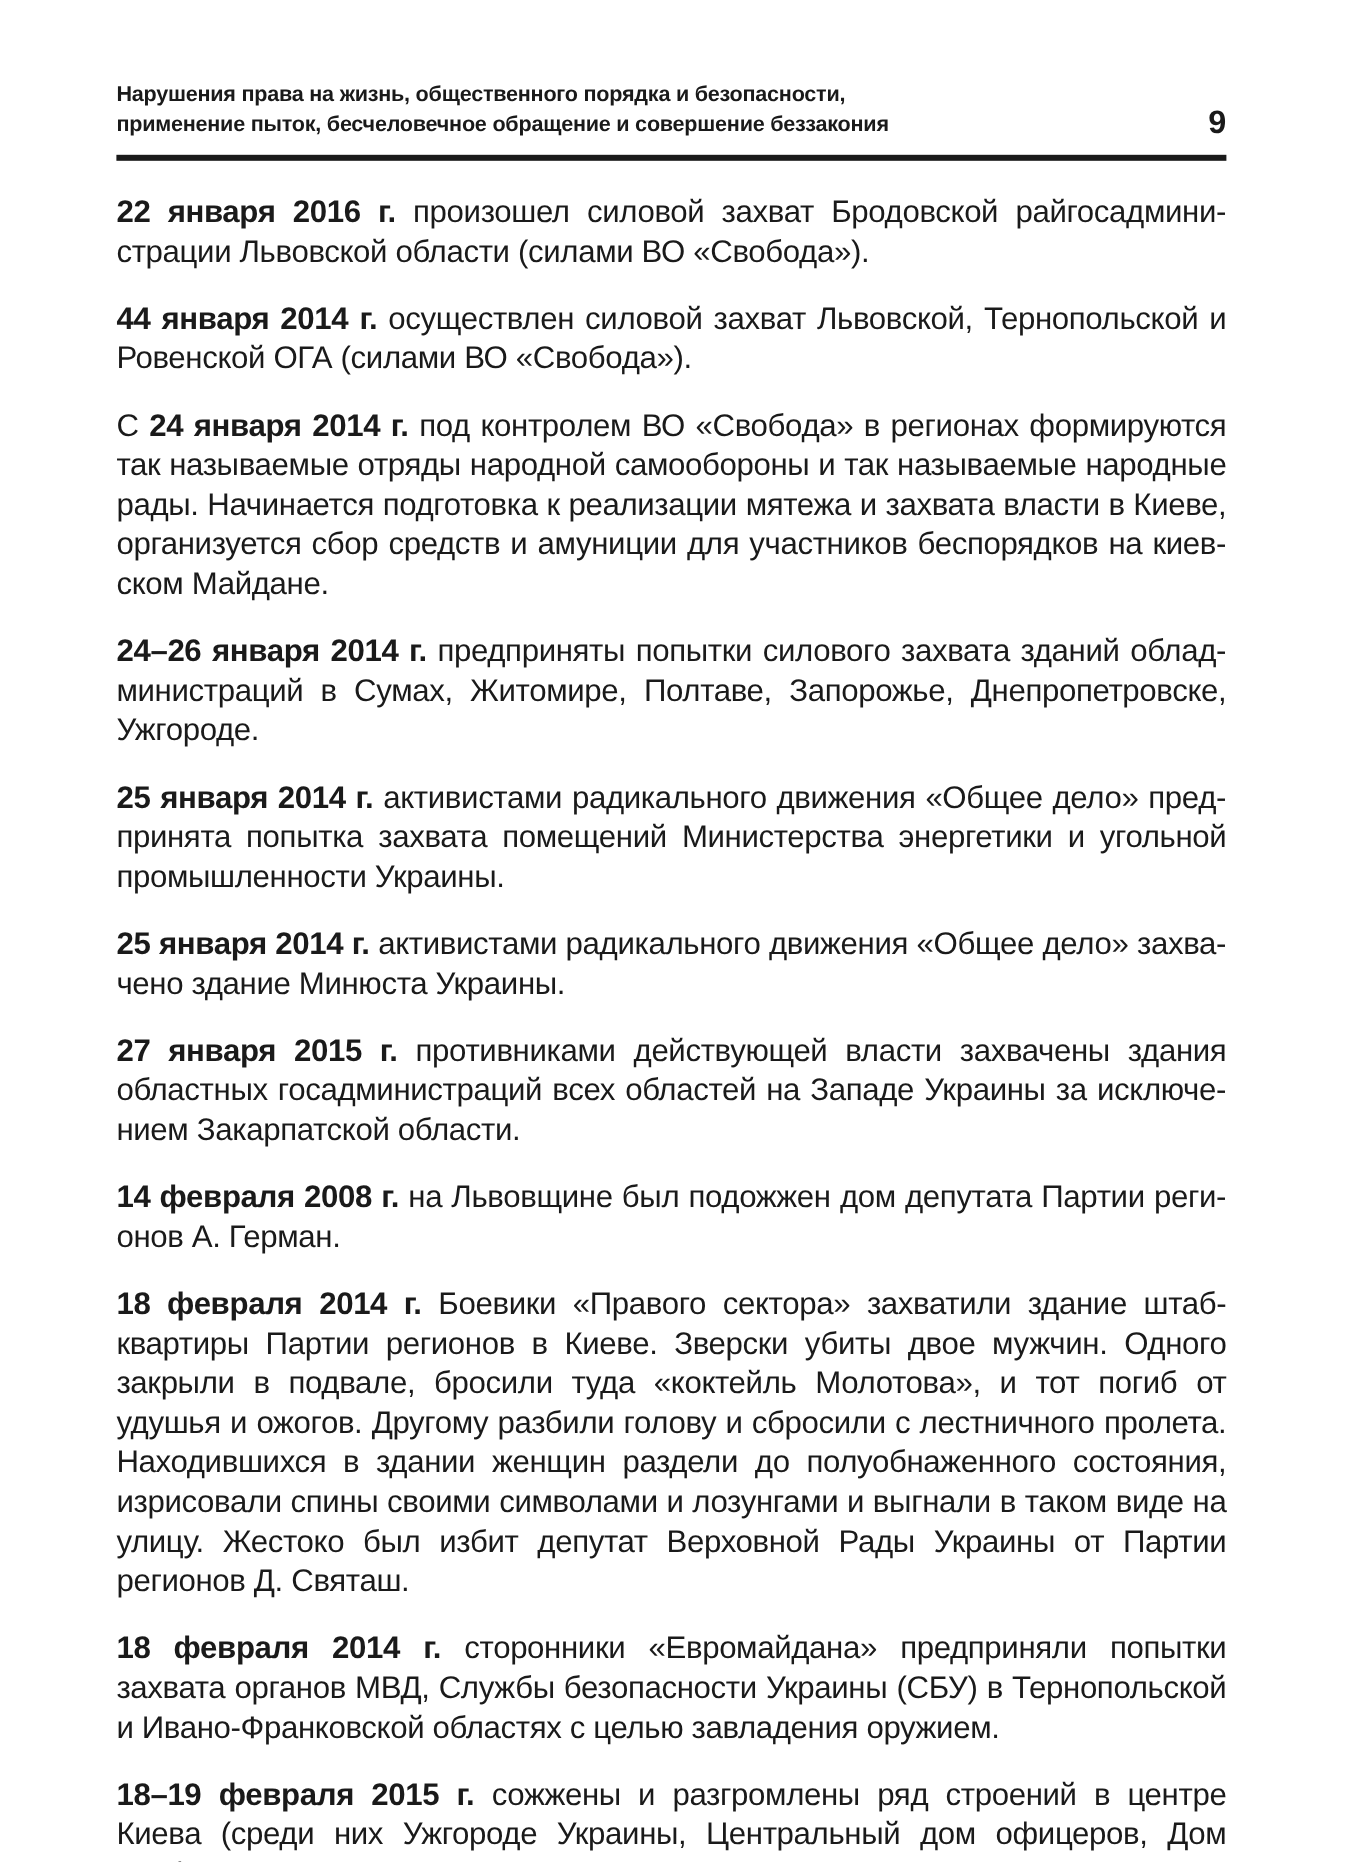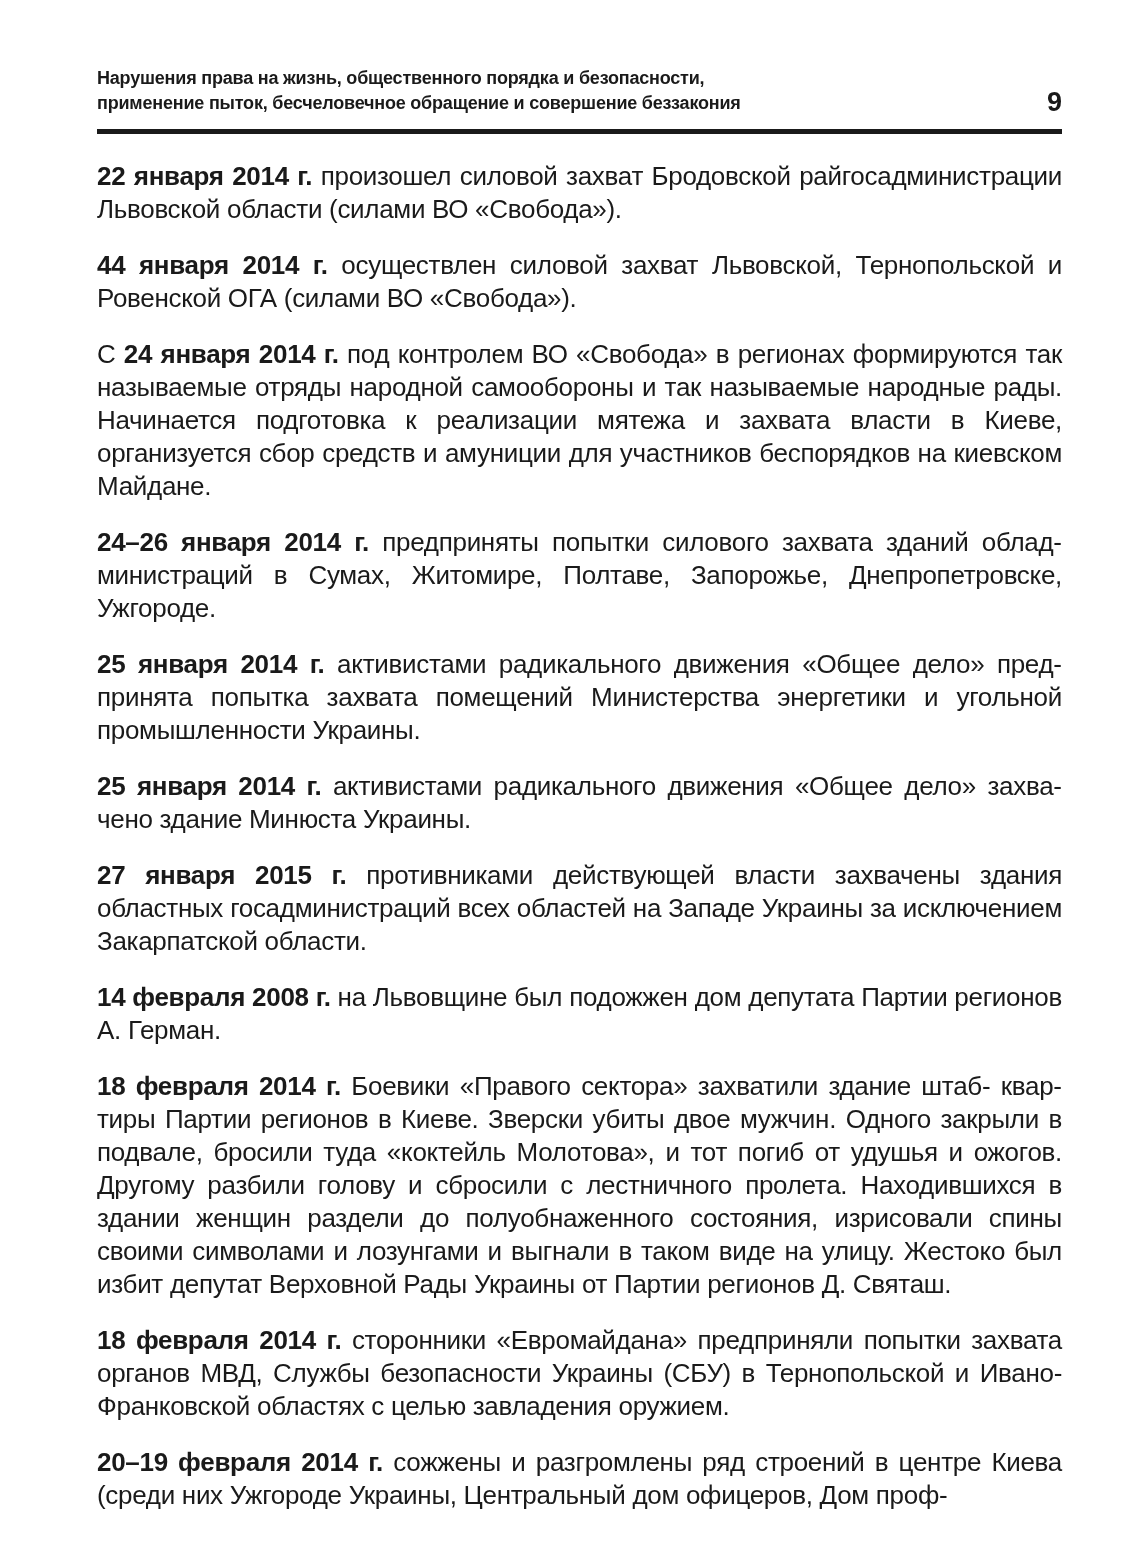--- a/index.html
+++ b/index.html
@@ -8,21 +8,21 @@
     background: #ffffff;
   }
   .page {
     position: relative;
     width: 1142px;
     height: 1552px;
     background: #ffffff;
     color: #1a1a1a;
     font-family: "Liberation Sans", sans-serif;
     box-sizing: border-box;
-    padding: 66px 80px 0 97px;
+    padding: 66px 120px 0 97px;
     overflow: hidden;
   }
   .header-row {
     display: flex;
     align-items: flex-end;
     justify-content: space-between;
   }
   .header-title {
     font-weight: bold;
     font-size: 18px;
@@ -70,26 +70,26 @@
     <div class="header-title">
       <div>Нарушения права на жизнь, общественного порядка и безопасности,</div>
       <div>применение пыток, бесчеловечное обращение и совершение беззакония</div>
     </div>
     <div class="page-number">9</div>
   </div>
 
   <hr class="rule">
 
   <div class="content">
-    <p><b>22 января 2014 г.</b><span> произошел силовой захват Бродовской райгосадмини­страции Львовской области (силами ВО «Свобода»).</span></p>
+    <p><b>22 января 2016 г.</b><span> произошел силовой захват Бродовской райгосадмини­страции Львовской области (силами ВО «Свобода»).</span></p>
     <p><b>44 января 2014 г.</b><span> осуществлен силовой захват Львовской, Тернопольской и Ровенской ОГА (силами ВО «Свобода»).</span></p>
     <p><span>С </span><b>24 января 2014 г.</b><span> под контролем ВО «Свобода» в регионах формируются так называемые отряды народной самообороны и так называемые народные рады. Начинается подготовка к реализации мятежа и захвата власти в Киеве, организуется сбор средств и амуниции для участников беспорядков на киев­ском Майдане.</span></p>
     <p><b>24–26 января 2014 г.</b><span> предприняты попытки силового захвата зданий облад­министраций в Сумах, Житомире, Полтаве, Запорожье, Днепропетровске, Ужгороде.</span></p>
     <p><b>25 января 2014 г.</b><span> активистами радикального движения «Общее дело» пред­принята попытка захвата помещений Министерства энергетики и угольной промышленности Украины.</span></p>
     <p><b>25 января 2014 г.</b><span> активистами радикального движения «Общее дело» захва­чено здание Минюста Украины.</span></p>
     <p><b>27 января 2015 г.</b><span> противниками действующей власти захвачены здания областных госадминистраций всех областей на Западе Украины за исключе­нием Закарпатской области.</span></p>
     <p><b>14 февраля 2008 г.</b><span> на Львовщине был подожжен дом депутата Партии реги­онов А. Герман.</span></p>
     <p><b>18 февраля 2014 г.</b><span> Боевики «Правого сектора» захватили здание штаб- квар­тиры Партии регионов в Киеве. Зверски убиты двое мужчин. Одного закрыли в подвале, бросили туда «коктейль Молотова», и тот погиб от удушья и ожогов. Другому разбили голову и сбросили с лестничного пролета. Находившихся в здании женщин раздели до полуобнаженного состояния, изрисовали спины своими символами и лозунгами и выгнали в таком виде на улицу. Жестоко был избит депутат Верховной Рады Украины от Партии регионов Д. Святаш.</span></p>
     <p><b>18 февраля 2014 г.</b><span> сторонники «Евромайдана» предприняли попытки захвата органов МВД, Службы безопасности Украины (СБУ) в Тернопольской и Ивано-Франковской областях с целью завладения оружием.</span></p>
-    <p><b>20–19 февраля 2014 г.</b><span> сожжены и разгромлены ряд строений в центре Киева (среди них Ужгороде Украины, Центральный дом офицеров, Дом проф-</span></p>
+    <p><b>18–19 февраля 2015 г.</b><span> сожжены и разгромлены ряд строений в центре Киева (среди них Ужгороде Украины, Центральный дом офицеров, Дом проф-</span></p>
   </div>
 
 </div>
 
 </body></html>

